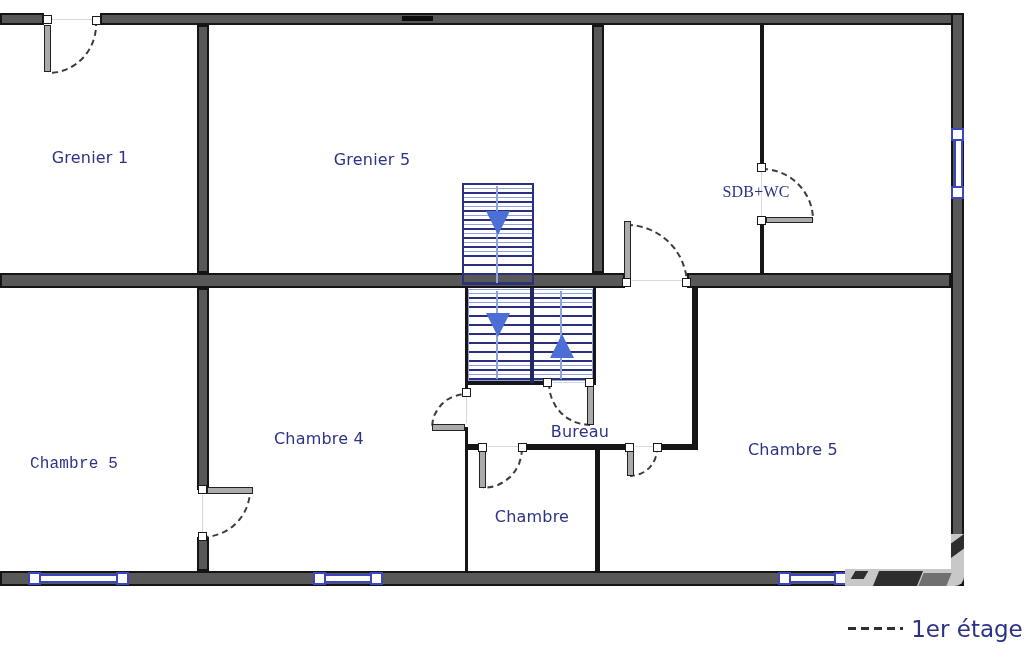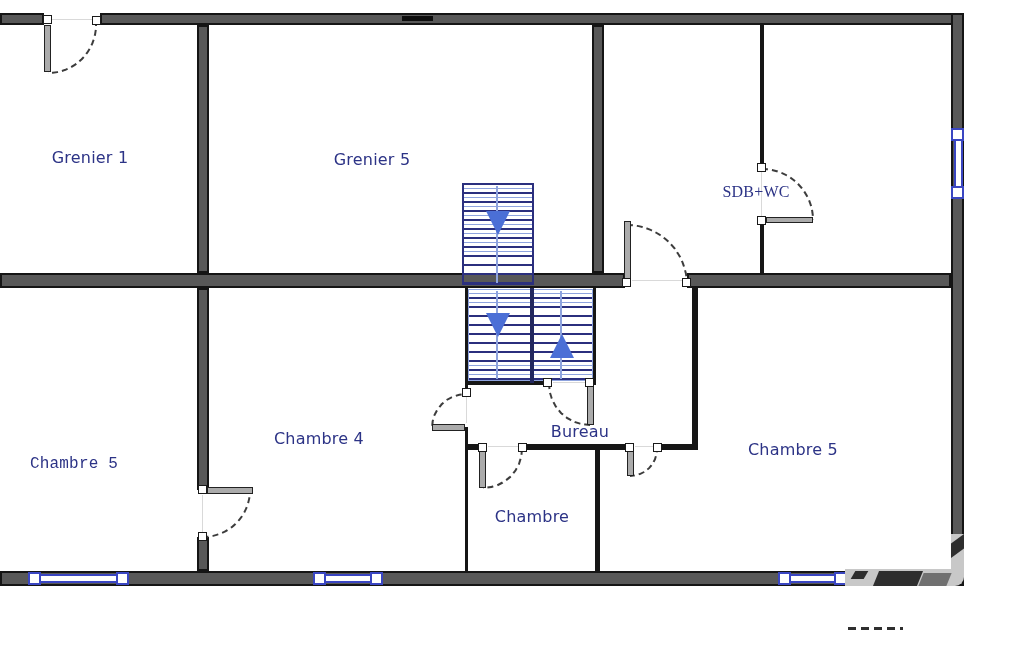--- a/index.html
+++ b/index.html
@@ -143,14 +143,15 @@
   <div class="room-label" style="left:57px;top:157px;margin-left:33px;">Grenier 1</div>
   <div class="room-label" style="left:372px;top:159px;">Grenier 5</div>
   <div class="room-label" style="left:756px;top:192px;font-family:Liberation Serif, serif;">SDB+WC</div>
   <div class="room-label" style="left:74px;top:464px;font-family:Liberation Mono, monospace;">Chambre 5</div>
   <div class="room-label" style="left:319px;top:438px;">Chambre 4</div>
   <div class="room-label" style="left:580px;top:431px;">Bureau</div>
   <div class="room-label" style="left:532px;top:516px;">Chambre</div>
   <div class="room-label" style="left:793px;top:449px;">Chambre 5</div>
 
   <div class="legend-dashes" style="left:848px;top:627px;width:55px;"></div>
+  <div class="legend-text" style="left:967px;top:629px;">1er étage</div>
 
 </div>
 
 </body></html>

